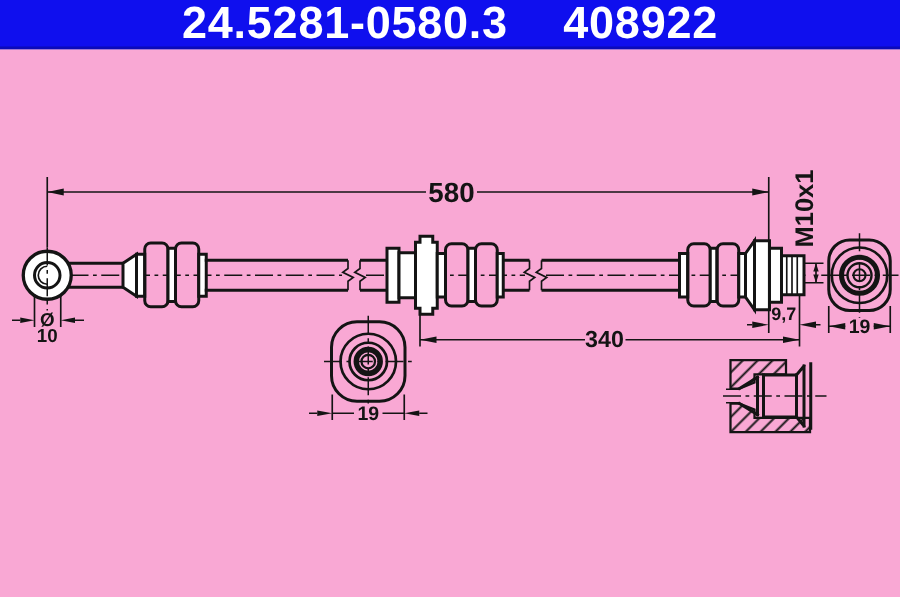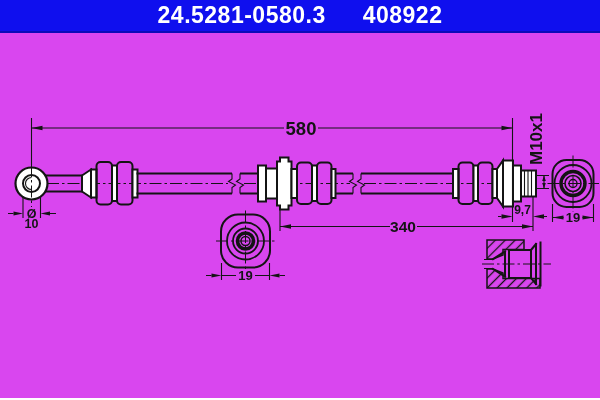--- a/index.html
+++ b/index.html
@@ -1,20 +1,20 @@
 <!DOCTYPE html>
 <html><head>
 <meta charset="utf-8">
 <style>
   html,body{margin:0;padding:0;background:#ffffff;width:600px;height:400px;overflow:hidden;
             font-family:"Liberation Sans",sans-serif;}
   .titlebar{box-sizing:border-box;width:600px;height:33px;background:#0f0fee;
             border-bottom:2px solid #0b0bb8;display:flex;align-items:center;justify-content:center;
-            gap:37px;color:#ffffff;font-weight:bold;font-size:23px;letter-spacing:.5px;}
-  .stage{position:relative;width:600px;height:365px;background:#d946ef;}
+            gap:37px;color:#ffffff;font-weight:bold;font-size:30px;letter-spacing:.5px;}
+  .stage{position:relative;width:600px;height:365px;background:#f9a8d4;}
   svg{display:block;}
   svg text{font-family:"Liberation Sans",sans-serif;font-weight:bold;fill:#141414;}
   .ol{stroke:#141414;stroke-width:2;fill:none;stroke-linecap:square;}     
   .olf{stroke:#141414;stroke-width:2;fill:#ffffff;stroke-linecap:square;} 
   .thin{stroke:#141414;stroke-width:1.1;fill:none;}                        
   .cl{stroke:#141414;stroke-width:1;fill:none;stroke-dasharray:12 3 2.5 3;} 
   .arw{fill:#141414;stroke:none;}
   .ring{stroke:#141414;fill:none;}
 </style>
 </head>

